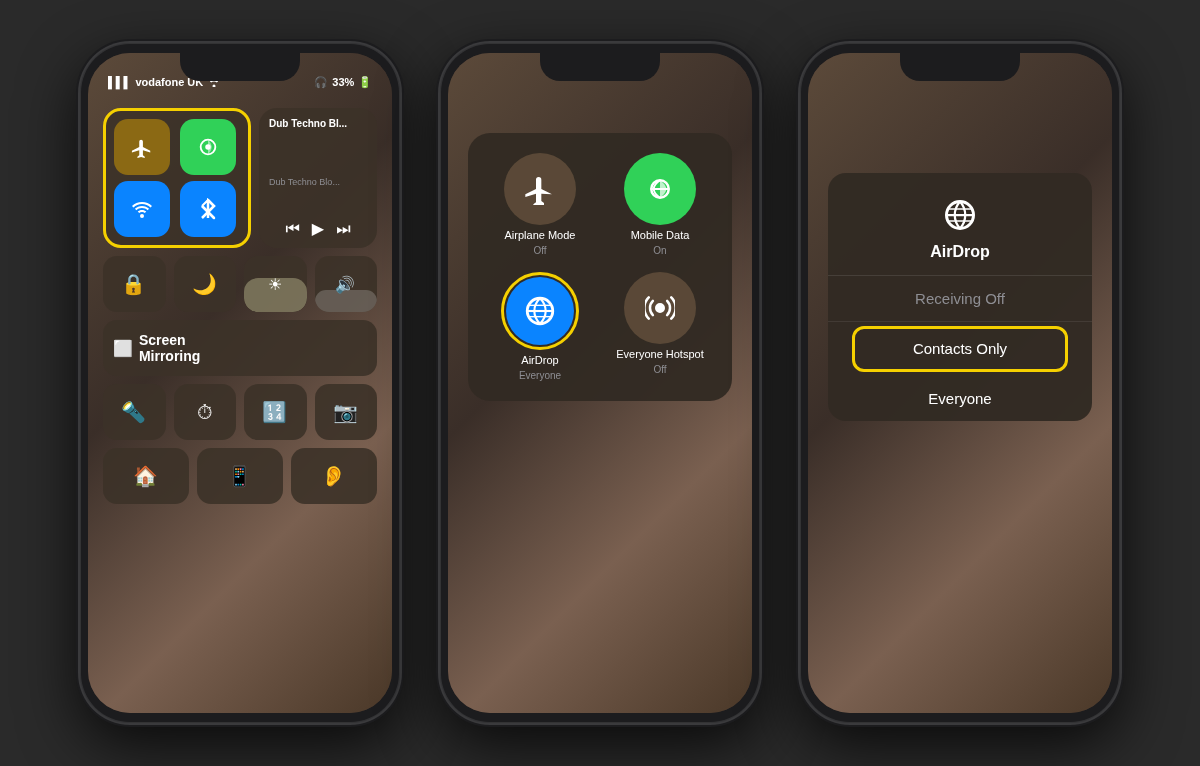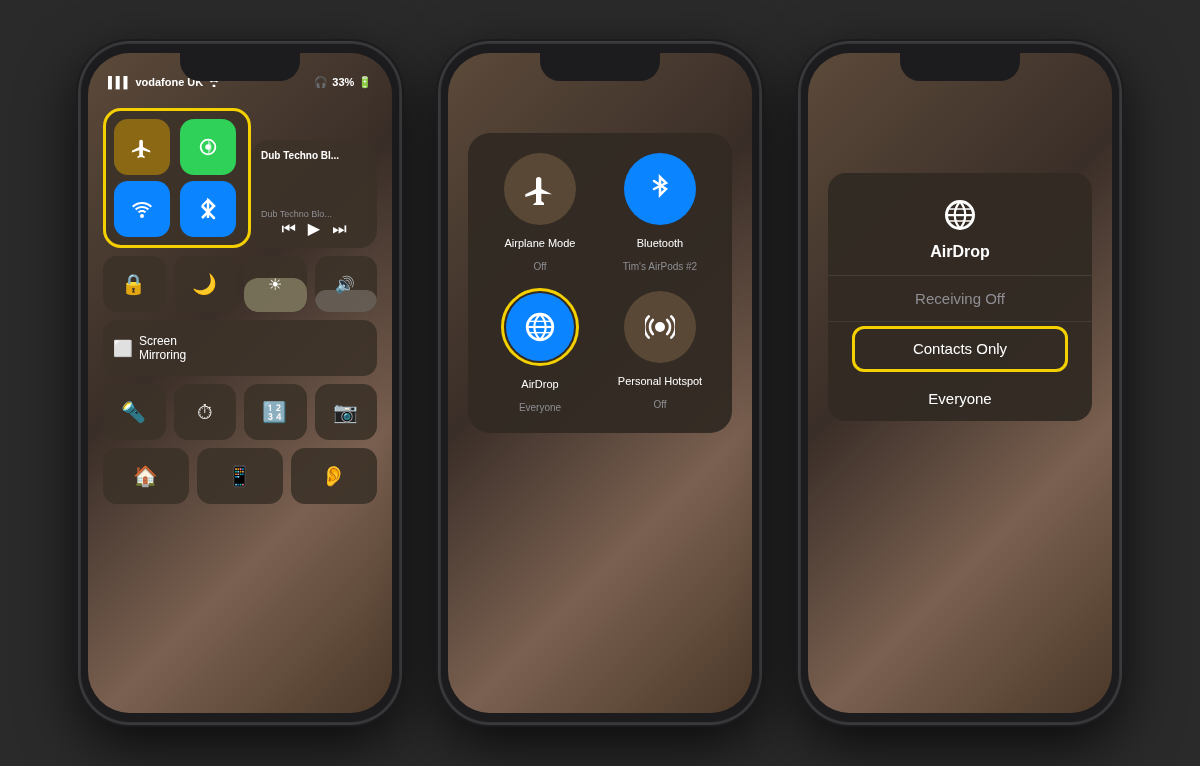--- a/index.html
+++ b/index.html
@@ -88,22 +88,21 @@
       left: 15px;
       right: 15px;
       bottom: 20px;
       display: flex;
       flex-direction: column;
       gap: 8px;
     }
 
     .cc-top-row {
       display: flex;
-      gap: 0;
-      align-items: flex-end;
+      gap: 8px;
     }
 
     .cc-connectivity-block {
       flex: 0 0 auto;
       width: 148px;
       background: rgba(60,50,40,0.9);
       border-radius: 18px;
       padding: 8px;
       display: grid;
       grid-template-columns: 1fr 1fr;
@@ -207,22 +206,21 @@
       padding: 20px;
       display: grid;
       grid-template-columns: 1fr 1fr;
       gap: 16px;
     }
 
     .exp-btn {
       display: flex;
       flex-direction: column;
       align-items: center;
-      gap: 12px;
-      justify-content: center;
+      gap: 4px;
     }
 
     .exp-icon-circle {
       width: 72px;
       height: 72px;
       border-radius: 50%;
       display: flex;
       align-items: center;
       justify-content: center;
       font-size: 28px;
@@ -374,21 +372,21 @@
         </div>
         <div class="cc-sq-btn" style="position:relative;overflow:hidden;">
           <div class="cc-slider-fill vol"></div>
           <span style="z-index:1;font-size:16px;">🔊</span>
         </div>
       </div>
 
       <div class="cc-row3">
         <div class="cc-wide-btn">
           <span>⬜</span>
-          <span style="font-size:12px;color:white;">Screen<br>Mirroring</span>
+          <span style="font-size:14px;color:white;font-weight:bold;">Screen<br>Mirroring</span>
         </div>
       </div>
 
       <div class="cc-row4">
         <div class="cc-sq-btn">
           <span>🔦</span>
         </div>
         <div class="cc-sq-btn">
           <span>⏱</span>
         </div>
@@ -427,31 +425,34 @@
       <div class="exp-btn">
         <div class="exp-icon-circle dark">
           <svg width="32" height="32" viewBox="0 0 24 24" fill="white">
             <path d="M21 16l-8-4V5a2 2 0 0 0-4 0v7l-8 4v2l8-2.5V22l-2 1.5V25l4-1 4 1v-2.5L13 21v-5.5z"></path>
           </svg>
         </div>
         <div class="exp-label">Airplane Mode</div>
         <div class="exp-sublabel">Off</div>
       </div>
 
-
-
       <div class="exp-btn">
-        <div class="exp-icon-circle blue">
-          <svg width="20" height="32" viewBox="0 0 20 32" fill="none" stroke="white" stroke-width="2.5" stroke-linecap="round">
-            <path d="M4 8L16 16L10 22V4L16 10L4 16"></path>
+        <div class="exp-icon-circle green">
+          <svg width="30" height="30" viewBox="0 0 24 24" fill="white">
+            <circle cx="12" cy="12" r="7" fill="none" stroke="white" stroke-width="2"></circle>
+            <path d="M12 5C12 5 17 8.5 17 12C17 15.5 12 19 12 19" fill="white" opacity="0.7"></path>
+            <path d="M12 5C12 5 7 8.5 7 12C7 15.5 12 19 12 19" fill="none" stroke="white" stroke-width="1.5"></path>
+            <line x1="5" y1="12" x2="19" y2="12" stroke="white" stroke-width="1.5"></line>
           </svg>
         </div>
-        <div class="exp-label">Bluetooth</div>
-        <div class="exp-sublabel">Tim's AirPods #2</div>
-      </div>
+        <div class="exp-label">Mobile Data</div>
+        <div class="exp-sublabel">On</div>
+      </div>
+
+
 
       <div class="exp-btn">
         <div style="position:relative;">
           <div style="width:78px;height:78px;border-radius:50%;border:3px solid #f5d000;display:flex;align-items:center;justify-content:center;">
             <div class="exp-icon-circle blue" style="width:68px;height:68px;">
               <svg width="34" height="34" viewBox="0 0 24 24" fill="white">
                 <circle cx="12" cy="12" r="9" fill="none" stroke="white" stroke-width="2"></circle>
                 <path d="M12 3 C12 3, 8 7, 8 12 C8 17, 12 21, 12 21" fill="none" stroke="white" stroke-width="1.5"></path>
                 <path d="M12 3 C12 3, 16 7, 16 12 C16 17, 12 21, 12 21" fill="none" stroke="white" stroke-width="1.5"></path>
                 <line x1="3" y1="12" x2="21" y2="12" stroke="white" stroke-width="1.5"></line>
@@ -468,21 +469,21 @@
       <div class="exp-btn">
         <div class="exp-icon-circle dark">
           <svg width="30" height="30" viewBox="0 0 24 24" fill="none" stroke="white" stroke-width="2" stroke-linecap="round">
             <circle cx="12" cy="12" r="3" fill="white"></circle>
             <path d="M6.3 17.7C4.8 16.2 4 14.2 4 12C4 9.8 4.8 7.8 6.3 6.3"></path>
             <path d="M17.7 6.3C19.2 7.8 20 9.8 20 12C20 14.2 19.2 16.2 17.7 17.7"></path>
             <path d="M3 20.5C0.8 18.3 -0.5 15.3 -0.5 12C-0.5 8.7 0.8 5.7 3 3.5"></path>
             <path d="M21 3.5C23.2 5.7 24.5 8.7 24.5 12C24.5 15.3 23.2 18.3 21 20.5"></path>
           </svg>
         </div>
-        <div class="exp-label">Personal Hotspot</div>
+        <div class="exp-label">Everyone Hotspot</div>
         <div class="exp-sublabel">Off</div>
       </div>
 
     </div>
   </div>
 
 </div>
 
 <div class="iphone">
   <div class="iphone-screen">

